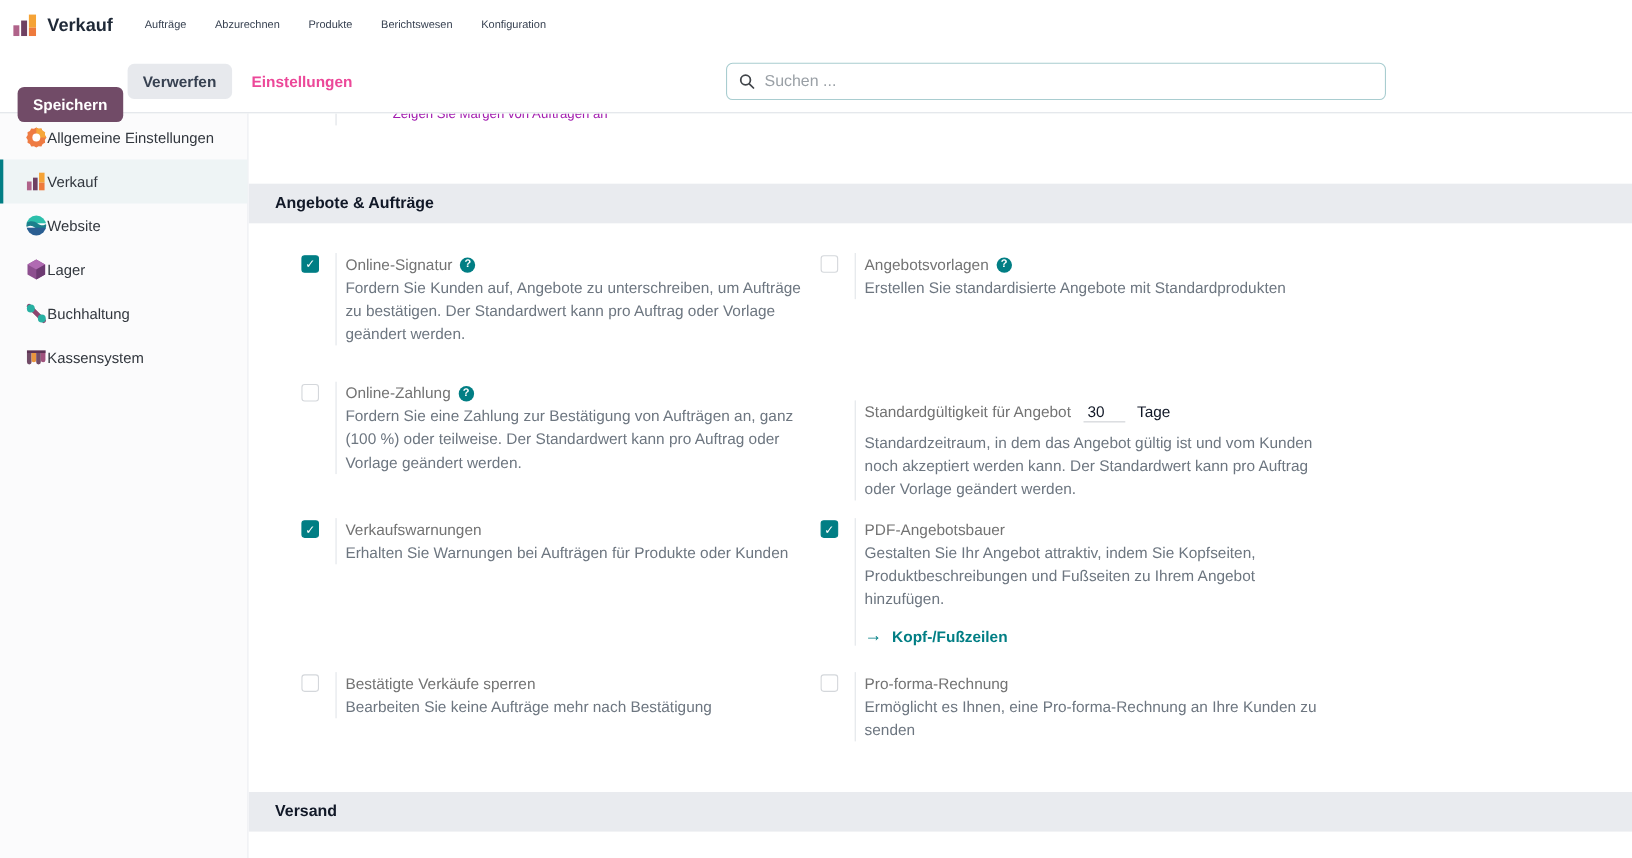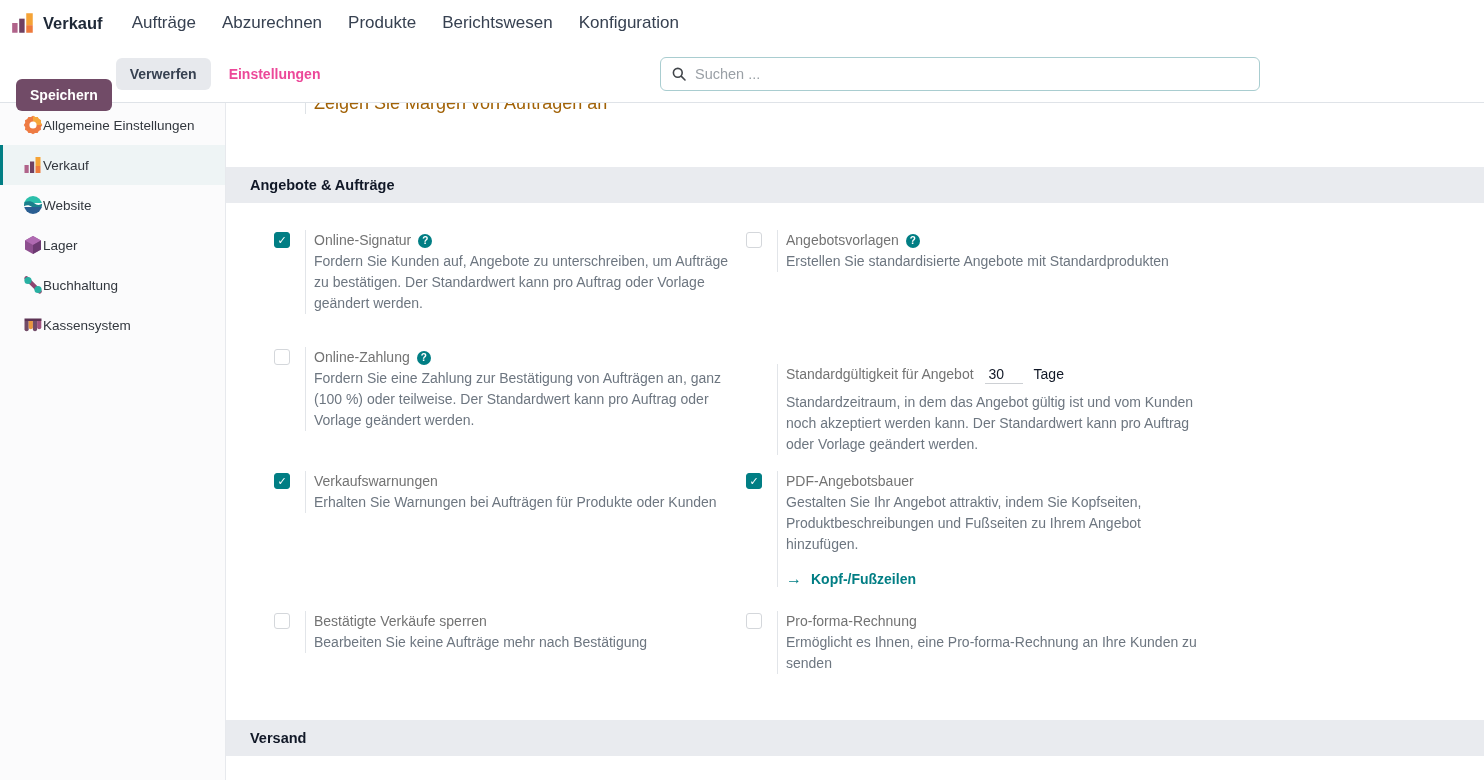--- a/index.html
+++ b/index.html
@@ -5,41 +5,41 @@
   * { margin:0; padding:0; box-sizing:border-box; }
   html,body { width:1484px; height:780px; }
   body {
     font-family:"Liberation Sans","DejaVu Sans",sans-serif;
     color:#212529; background:#fff; overflow:hidden; font-size:14px;
   }
   
   .topbar { height:46px; display:flex; align-items:center; padding:0 16px 0 10px; background:#fff; }
   .logo { width:26px; height:26px; margin-right:7px; }
   .brand { font-size:16.5px; font-weight:700; color:#1f2937; margin-right:16px; cursor:pointer; }
-  .navitem { font-size:17px; color:#374151; padding:0 13px; line-height:46px; cursor:pointer; }
+  .navitem { font-size:10px; color:#374151; padding:0 13px; line-height:46px; cursor:pointer; }
   
   .cpanel { height:57px; display:flex; align-items:center; padding:0 16px; border-bottom:1px solid #dfe3e8; position:relative; background:#fff; }
   .btn { border:none; font-family:inherit; font-size:14px; font-weight:700; padding:8px 14px; border-radius:6px; cursor:pointer; }
   .btn-save { background:#714B67; color:#fff; margin-right:4px;margin-top:41px; }
   .btn-discard { background:#e7e9ed; color:#374151; margin-right:18px; }
   .cp-title { font-size:14px; color:#ec4899; font-weight:700; }
   .searchbox { position:absolute; left:660px; top:50%; transform:translateY(-50%); width:600px; height:34px;
     border:1px solid #a9cdd0; border-radius:6px; background:#fff; display:flex; align-items:center; padding:0 10px; gap:8px; }
   .searchbox input { border:none; outline:none; flex:1; font-family:inherit; font-size:14.5px; color:#374151; }
   .searchbox input::placeholder { color:#9aa0a6; }
   
   .content { display:flex; height:677px; }
   .sidebar { width:226px; flex:none; background:#fbfbfc; border-right:1px solid #e7e9ed; padding-top:2px; }
   .sitem { height:40px; display:flex; align-items:center; padding-left:23px; font-size:13.5px; color:#32373e; cursor:pointer; }
   .sitem.active { background:#eef4f5; border-left:3px solid #017e84; padding-left:20px; }
   .sicon { width:20px; height:20px; flex:none; }
   .main { flex:1; background:#fff; overflow:hidden; }
   
   .partial { margin-left:79px; height:11px; overflow:hidden; border-left:1px solid #dee2e6; padding-left:8px; }
-  .partial span { display:block; margin-top:-10px; color:#a16207; font-size:18px; line-height:21px; }
+  .partial span { display:block; margin-top:-10px; color:#a21caf; font-size:12px; line-height:21px;margin-left:43px; }
   
   .secbar { height:36px; background:#e9ebef; display:flex; align-items:center; padding-left:24px;
     font-weight:700; font-size:14.5px; color:#111827; }
   .secbar.first { margin-top:53px; }
   
   .grid { margin-top:27px; padding-left:36px; display:grid; grid-template-columns:472px 472px; }
   .cell { display:flex; align-items:flex-start; }
   .r1 { min-height:117px; } .r2 { min-height:124px; } .r3 { min-height:140px; } .r4 { min-height:109px; }
   .pad-top { padding-top:17px; }
   .cbcol { width:43px; flex:none; padding-top:2px; }

